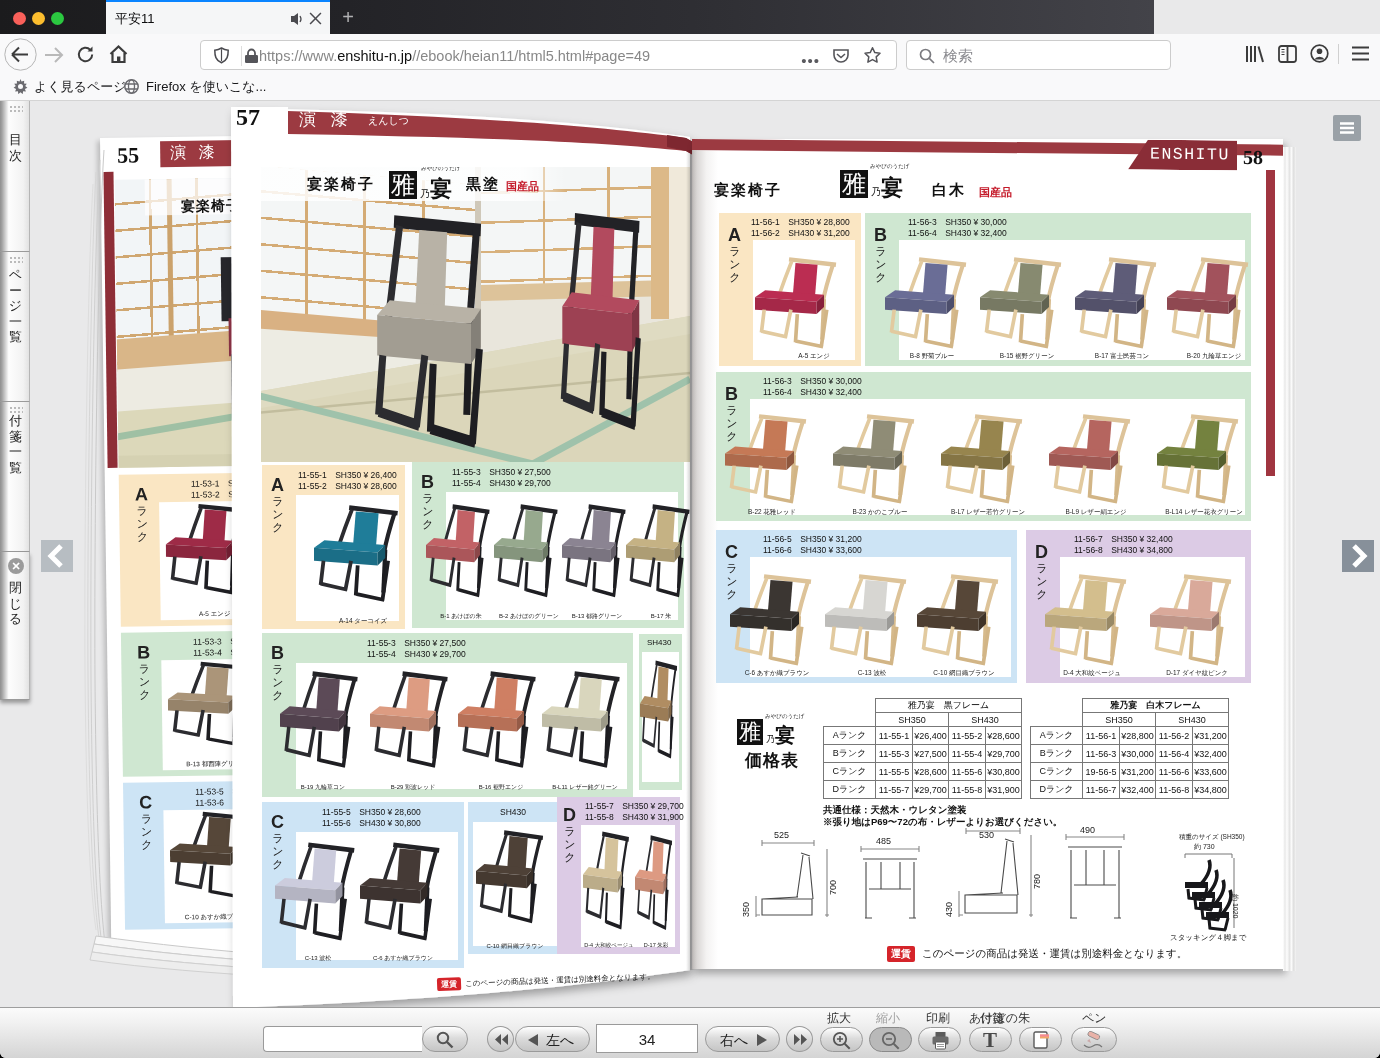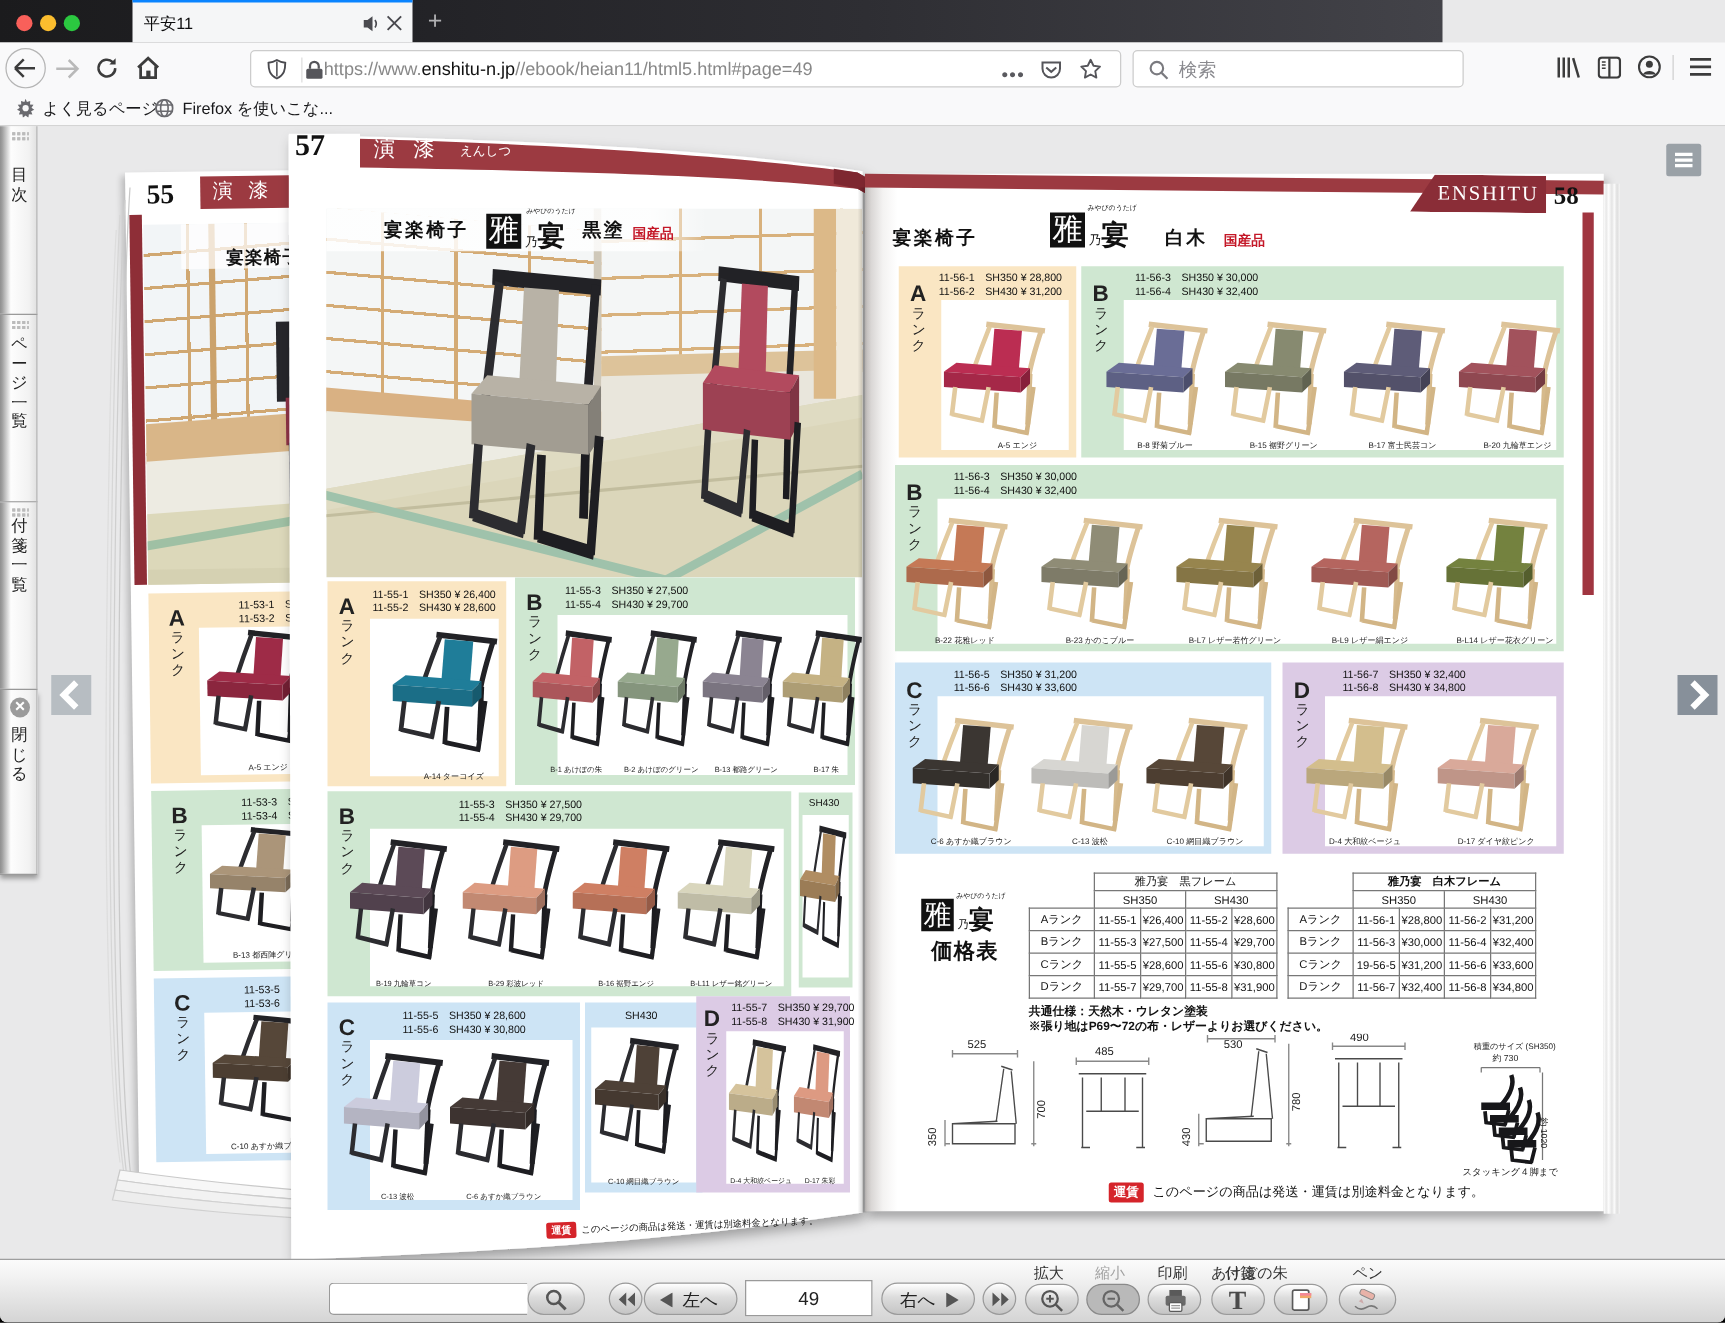--- a/index.html
+++ b/index.html
@@ -425,21 +425,21 @@
           </svg>
           <div class="cap" style="left:52px;top:144px;transform:translateX(-50%) scale(.92);font-size:6px">D-4 大和絞ベージュ</div>
           <div class="cap" style="left:99px;top:144px;transform:translateX(-50%) scale(.92);font-size:6px">D-17 朱彩</div>
         </div>
 <div class="unchin" style="left:206px;top:864px;font-size:7.5px;transform:rotate(-2.2deg)"><b style="font-size:8px">運賃</b>このページの商品は発送・運賃は別途料金となります。</div>
 </div>
 <div class="page" id="p58" style="left:692px;top:139px;width:591px;height:830px;box-shadow:3px 5px 7px rgba(0,0,0,.28)">
 <div style="position:absolute;left:0;top:0;width:26px;height:100%;background:linear-gradient(to right,rgba(120,110,105,.38),rgba(160,150,145,.12) 55%,transparent)"></div>
 <div style="position:absolute;left:0;top:0px;width:591px;height:11px;background:#9c3a41;transform:skewY(.55deg);transform-origin:left top"></div>
 <div style="position:absolute;left:436px;top:1px;width:109px;height:30px;background:#8a2d37;clip-path:polygon(20px 0,100% 0,100% 100%,0 100%);transform:skewY(.55deg)"></div>
-<div style="position:absolute;left:458px;top:6px;font-family:Liberation Serif, serif;font-size:16.5px;color:#fff;letter-spacing:1.5px;transform:skewY(.55deg)">ENSHITU</div>
+<div style="position:absolute;left:458px;top:6px;font-family:Liberation Mono, monospace;font-size:16.5px;color:#fff;letter-spacing:1.5px;transform:skewY(.55deg)">ENSHITU</div>
 <div style="position:absolute;left:551px;top:7px;font-family:'Liberation Serif',serif;font-weight:bold;font-size:20px;color:#111;transform:skewY(.55deg)">58</div>
 <div style="position:absolute;left:22px;top:42px;font-size:15px;font-weight:bold;color:#111;letter-spacing:2px">宴楽椅子</div>
 <div class="gaku" style="left:148px;top:24px;width:90px;height:42px">
           <div class="kana" style="left:30px;top:0">みやびのうたげ</div>
           <div class="box" style="left:0;top:7px;width:28px;height:28px;font-size:24px;line-height:28px">雅</div>
           <div class="no" style="left:31px;top:22px;font-size:10px">乃</div>
           <div class="utg" style="left:41px;top:10px;font-size:22px">宴</div>
         </div>
 <div style="position:absolute;left:240px;top:42px;font-size:15px;font-weight:bold;color:#111;letter-spacing:2px">白木</div>
 <div style="position:absolute;left:287px;top:46px;font-size:11px;font-weight:bold;color:#c41828">国産品</div>
@@ -709,21 +709,21 @@
     <svg style="position:absolute;left:5px;top:6px" width="16" height="13" viewBox="0 0 16 13">
         <path d="M8 1L2 6.5L8 12zM15 1L9 6.5l6 5.5z" fill="#555"></path>
       </svg>
   </div>
   <div class="pill" style="left:515px;top:1026px;width:75px;height:26px;">
     <svg style="position:absolute;left:12px;top:7px" width="11" height="12" viewBox="0 0 11 12">
         <path d="M10 0L0 6l10 6z" fill="#555"></path>
       </svg>
     <div style="position:absolute;left:30px;top:5px;font-size:14px;color:#222">左へ</div>
   </div>
-  <div style="position:absolute;left:596px;top:1024px;width:102px;height:29px;background:#fff;border:1px solid #9a9a9a;font-size:15px;color:#222;text-align:center;line-height:29px;">49</div>
+  <div style="position:absolute;left:596px;top:1024px;width:102px;height:29px;background:#fff;border:1px solid #9a9a9a;font-size:15px;color:#222;text-align:center;line-height:29px;">34</div>
   <div class="pill" style="left:705px;top:1026px;width:75px;height:26px;">
     <div style="position:absolute;left:14px;top:5px;font-size:14px;color:#222">右へ</div>
     <svg style="position:absolute;right:12px;top:7px" width="11" height="12" viewBox="0 0 11 12">
         <path d="M1 0l10 6-10 6z" fill="#555"></path>
       </svg>
   </div>
   <div class="pill" style="left:786px;top:1026px;width:27px;height:26px;border-radius:50%;">
     <svg style="position:absolute;left:6px;top:6px" width="16" height="13" viewBox="0 0 16 13">
         <path d="M1 1l6 5.5L1 12zM8 1l6 5.5L8 12z" fill="#555"></path>
       </svg>

